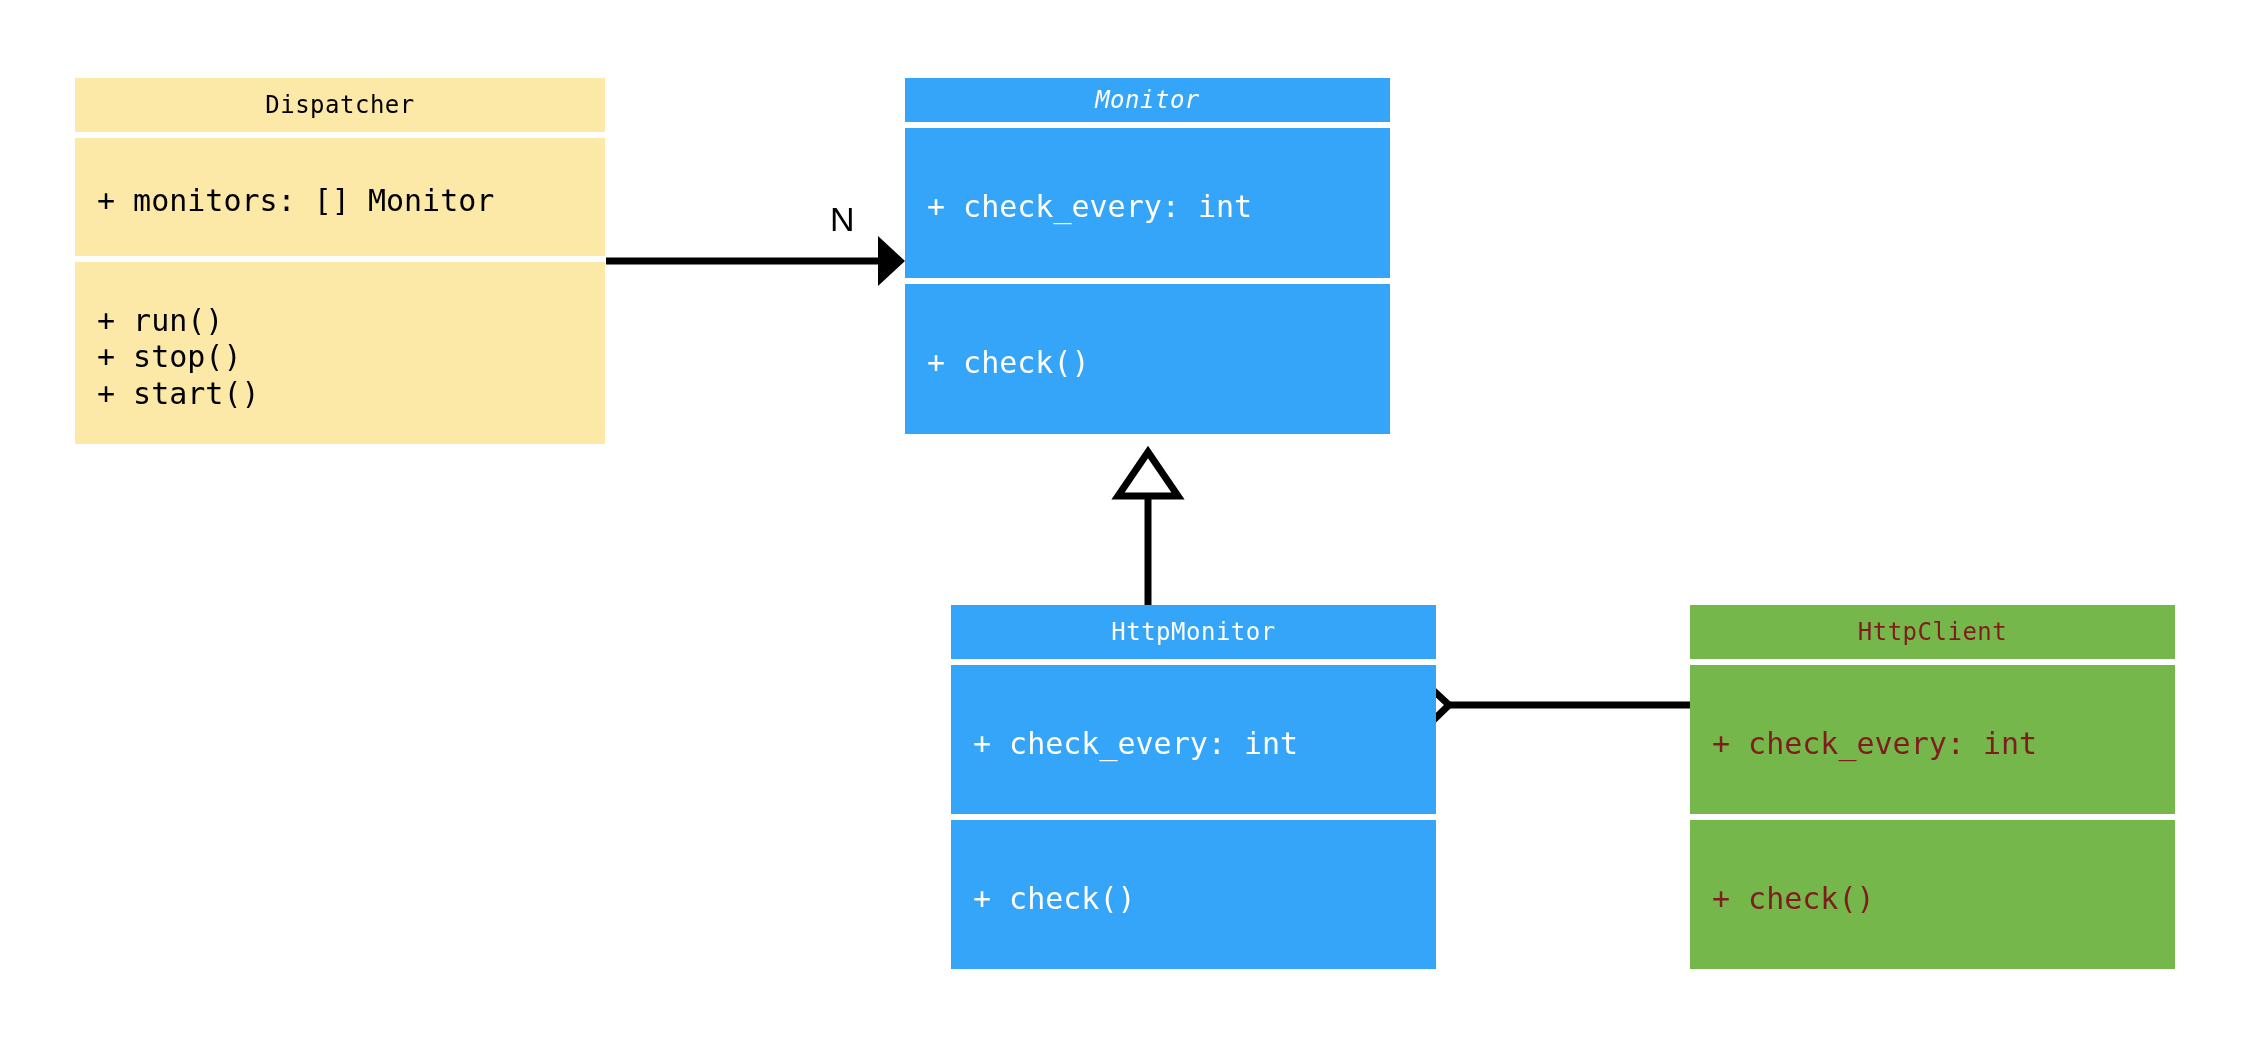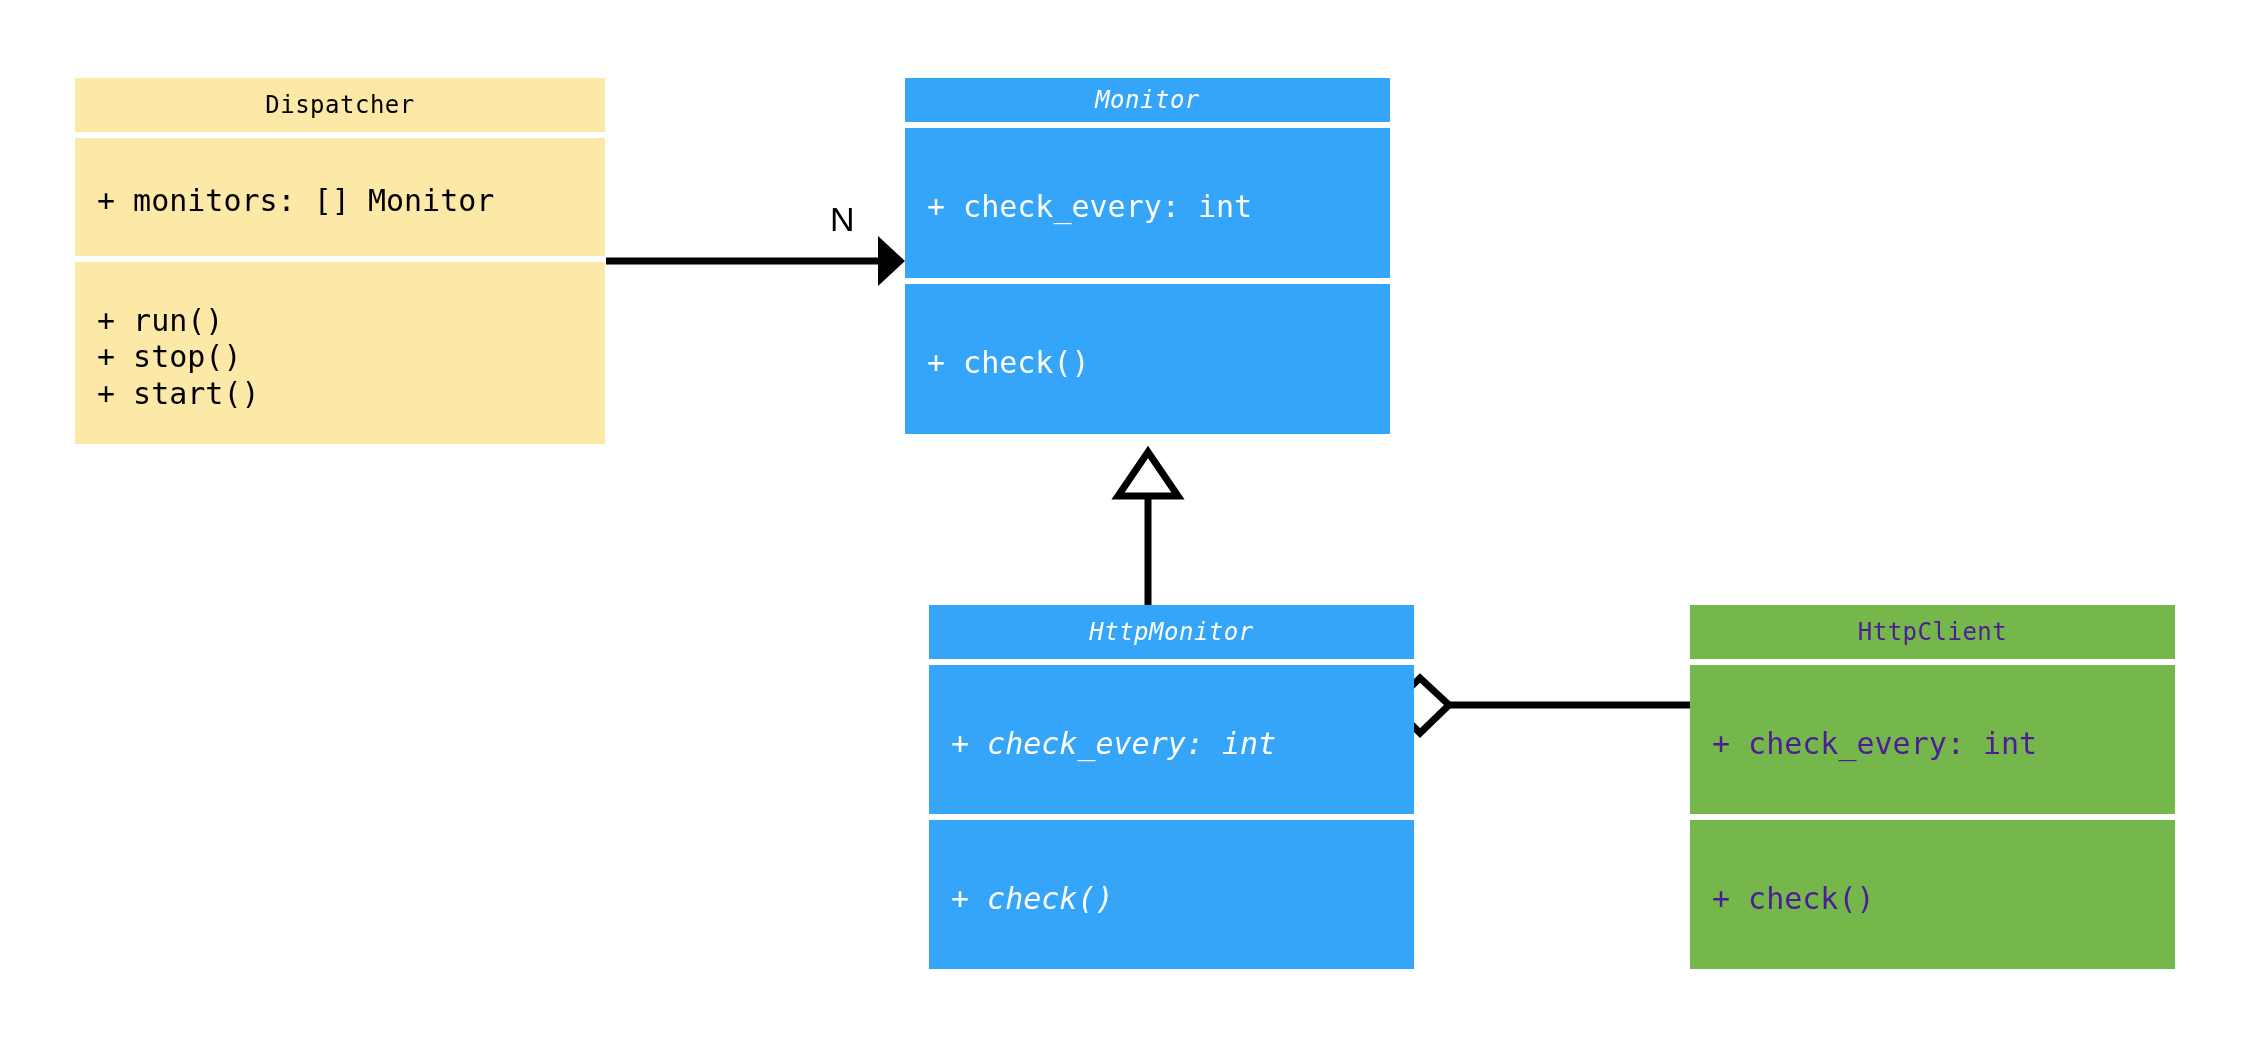--- a/index.html
+++ b/index.html
@@ -79,21 +79,21 @@
   .theme-yellow .uml-section { background: #fce9a8; }
   .theme-yellow .cls-name,
   .theme-yellow .member { color: #000000; }
 
   .theme-blue .uml-section { background: #34a5f8; }
   .theme-blue .cls-name,
   .theme-blue .member { color: #ffffff; }
 
   .theme-green .uml-section { background: #76b74c; }
   .theme-green .cls-name,
-  .theme-green .member { color: #4c1d95; }
+  .theme-green .member { color: #7f1d1d; }
 
   
   #connectors {
     position: absolute;
     left: 0;
     top: 0;
     width: 2244px;
     height: 1048px;
     pointer-events: none;
   }
@@ -168,21 +168,21 @@
     </div>
     <div class="uml-sep"></div>
 
     <div class="uml-section sec-body" style="height:150px;">
       <div class="member-list">
         <span class="member">+ check()</span>
       </div>
     </div>
   </div>
 
-  <div class="uml-class theme-blue" style="left:929px; top:605px; width:485px; height:370px;font-style:italic;">
+  <div class="uml-class theme-blue" style="left:951px; top:605px; width:485px; height:370px;">
 
     <div class="uml-section sec-title" style="height:54px;">
       <span class="cls-name">HttpMonitor</span>
     </div>
     <div class="uml-sep"></div>
 
     <div class="uml-section sec-body" style="height:149px;">
       <div class="member-list">
         <span class="member">+ check_every: int</span>
       </div>

